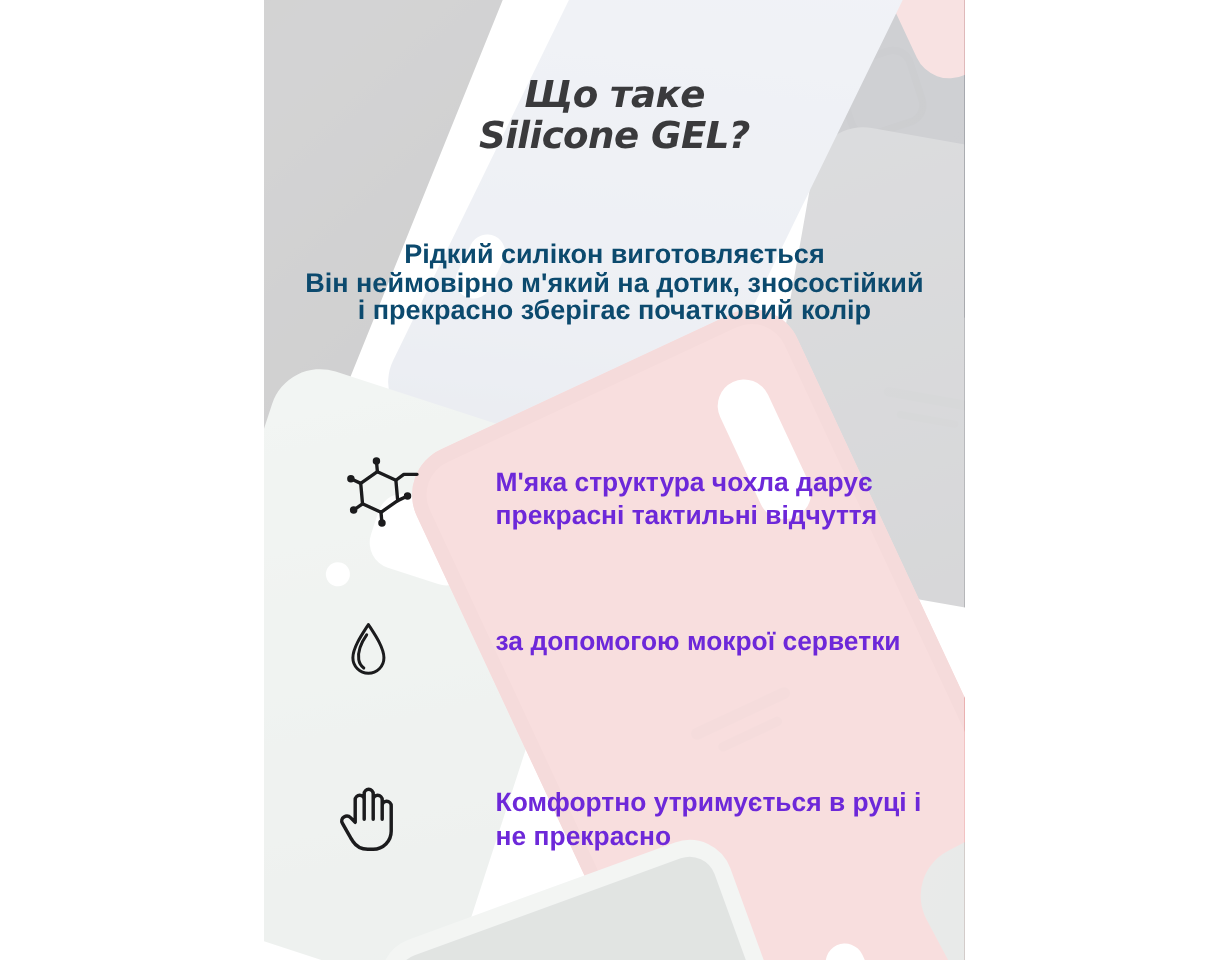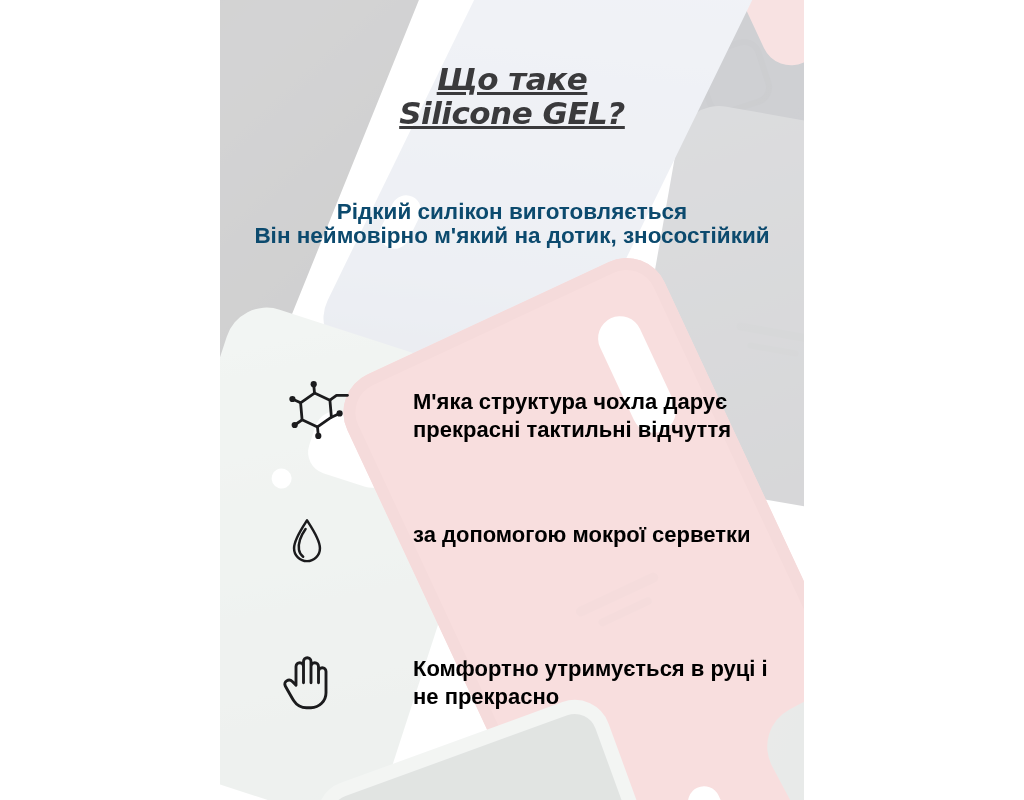--- a/index.html
+++ b/index.html
@@ -29,25 +29,25 @@
   .c-mint-bottom{left:120px;top:735px;width:280px;height:220px;transform:rotate(-20deg);
      background:#79837d;border:14px solid #c6d1ca;border-radius:36px;}
   .c-gray-br{left:590px;top:640px;width:300px;height:320px;transform:rotate(-28deg);
      background:linear-gradient(140deg,#9aa29c 0%,#858d88 100%);}
   .overlay{position:absolute;inset:0;background:rgba(255,255,255,.78);}
   
   .content{position:absolute;inset:0;}
   .title{position:absolute;left:0;right:0;top:62px;margin:0;text-align:center;
      font-family:"DejaVu Sans",sans-serif;font-weight:bold;font-style:italic;
      font-size:31px;line-height:34px;color:#3a3a3c;letter-spacing:-.5px;}
-  .title span{display:block;text-decoration:underline;}
+  .title span{display:block;}
   .intro{position:absolute;left:-60px;right:-60px;top:200px;text-align:center;
      font-size:22.5px;line-height:23.5px;font-weight:600;color:#0c4a6e;}
   .ficon{position:absolute;color:#1b1b1d;}
-  .ftext{position:absolute;left:193px;font-size:22px;line-height:28px;font-weight:600;color:#000000;}
+  .ftext{position:absolute;left:193px;font-size:22px;line-height:28px;font-weight:600;color:#6d28d9;}
   svg{display:block;}
 </style>
 </head>
 <body>
 
 <div class="page">
   <div class="poster">
 
     <div class="bg" aria-hidden="true">
       <div class="case c-dark-tl"></div>
@@ -81,20 +81,21 @@
     <div class="content">
 
       <h1 class="title">
         <span>Що таке</span>
         <span>Silicone GEL?</span>
       </h1>
 
       <div class="intro">
         <div>Рідкий силікон виготовляється</div>
         <div>Він неймовірно м'який на дотик, зносостійкий</div>
+        <div>і прекрасно зберігає початковий колір</div>
       </div>
 
       <div class="ficon" style="left:66px;top:374px;">
         <svg width="68" height="68" viewBox="0 0 68 68" fill="none" stroke="#1b1b1d" stroke-width="2.8" stroke-linecap="round" stroke-linejoin="round">
           <polygon points="28.5,19.1 14.6,28.8 16.1,45.8 31.5,52.9 45.4,43.2 43.9,26.2"></polygon>
           <line x1="28.5" y1="19.1" x2="27.7" y2="10.2"></line>
           <line x1="14.6" y1="28.8" x2="6.4" y2="25.0"></line>
           <line x1="16.1" y1="45.8" x2="8.7" y2="51.0"></line>
           <line x1="31.5" y1="52.9" x2="32.3" y2="61.9"></line>
           <line x1="45.4" y1="43.2" x2="53.6" y2="39.4"></line>

